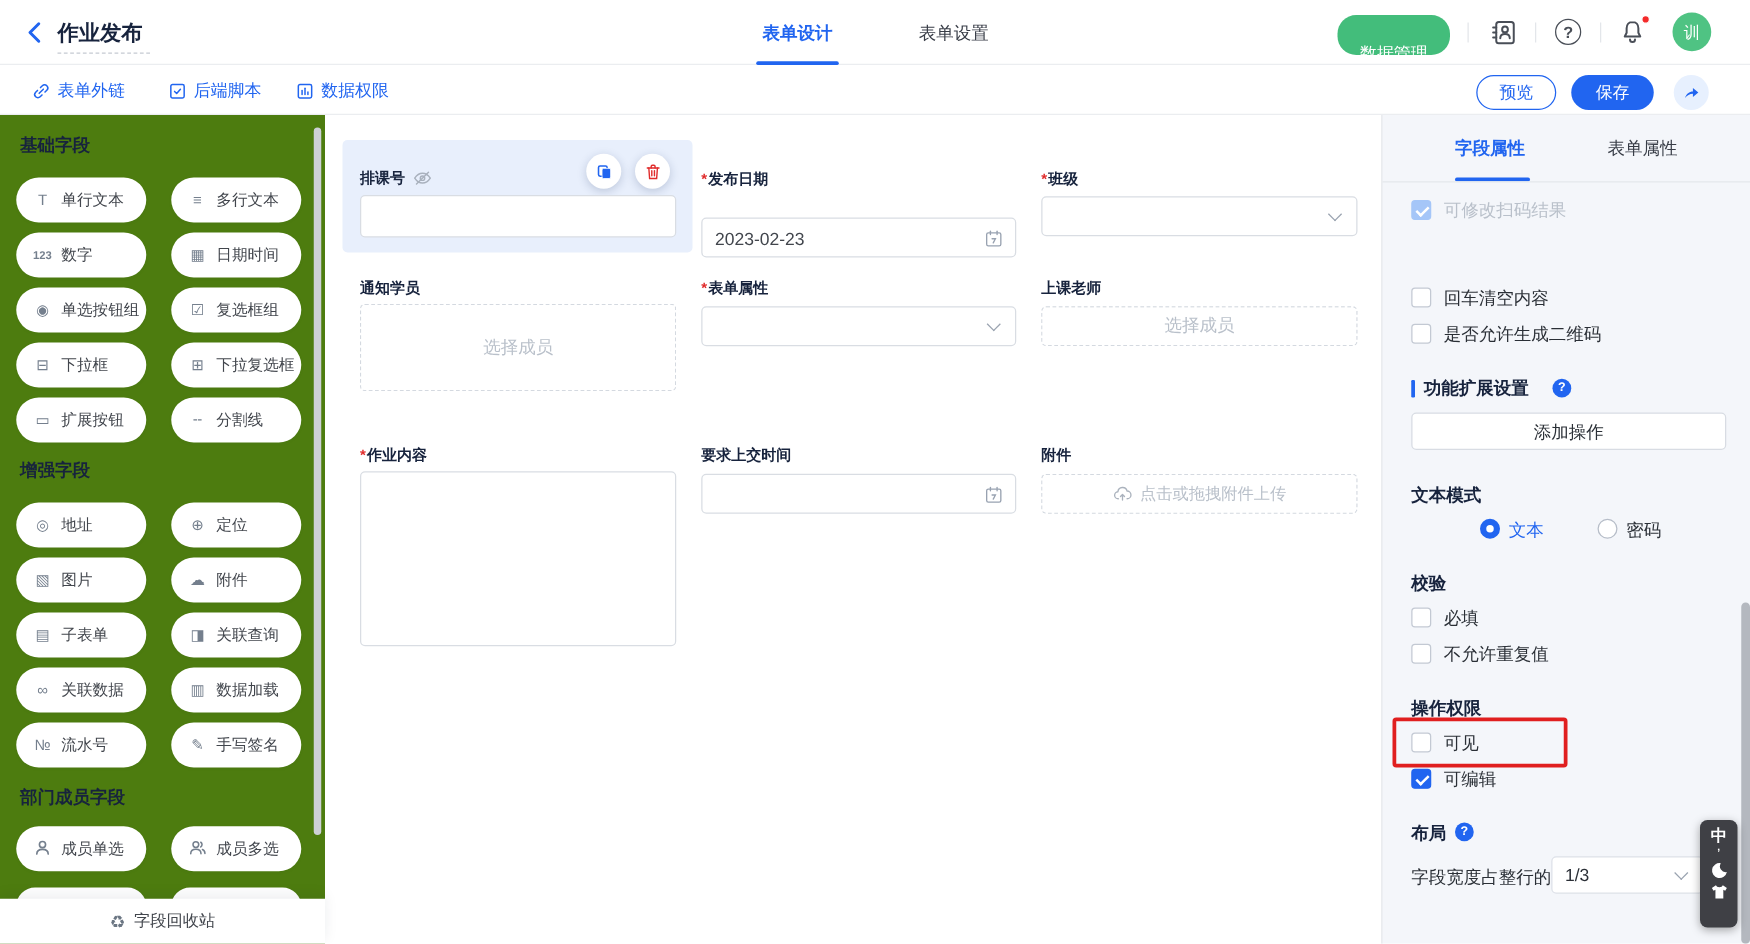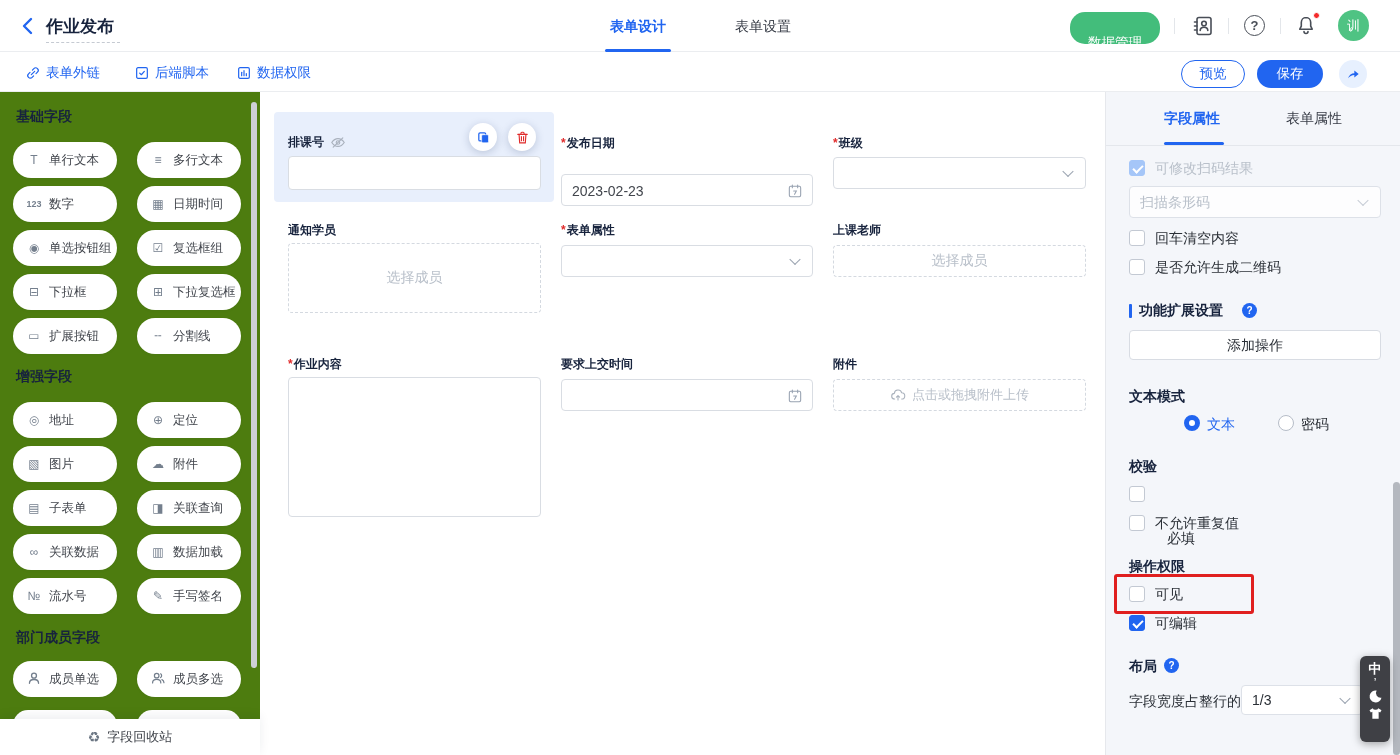--- a/index.html
+++ b/index.html
@@ -357,24 +357,20 @@
 
   <div class="panel">
     <div class="ptab active" style="left:58px;">字段属性</div>
     <div class="ptab" style="left:180px;">表单属性</div>
     <div class="ptab-underline"></div>
     <div class="ptab-border"></div>
 
     <div class="cb on-dis" style="left:23px; top:68px;"></div>
     <div class="plabel14 dis" style="left:49px; top:67px;">可修改扫码结果</div>
 
-    <div class="psel" style="left:23px; top:94px; width:252px; height:32px; line-height:30px; color:#b9c0ca; background:#fdfdfe;">
-      <span>扫描条形码</span>
-      <span class="chev" style="border-color:#c6ccd5;"></span>
-    </div>
 
     <div class="cb" style="left:23px; top:138px;"></div>
     <div class="plabel14" style="left:49px; top:137px;">回车清空内容</div>
 
     <div class="cb" style="left:23px; top:167px;"></div>
     <div class="plabel14" style="left:49px; top:166px;">是否允许生成二维码</div>
 
     <div class="blue-bar" style="left:23px; top:212px;"></div>
     <div class="pbold" style="left:33px; top:210px;">功能扩展设置</div>
     <div class="q-circle" style="left:136px; top:211px;">?</div>
@@ -382,21 +378,21 @@
     <div class="pbtn" style="left:23px; top:238px; width:252px; height:30px; line-height:28px;">添加操作</div>
 
     <div class="pbold" style="left:23px; top:296px;">文本模式</div>
     <div class="radio on" style="left:78px; top:323px;"></div>
     <div class="plabel14" style="left:101px; top:323px; color:#2165f0;">文本</div>
     <div class="radio off" style="left:172px; top:323px;"></div>
     <div class="plabel14" style="left:195px; top:323px;">密码</div>
 
     <div class="pbold" style="left:23px; top:366px;">校验</div>
     <div class="cb" style="left:23px; top:394px;"></div>
-    <div class="plabel14" style="left:61px; top:393px;margin-top:44px;">必填</div>
+    <div class="plabel14" style="left:49px; top:393px;">必填</div>
     <div class="cb" style="left:23px; top:423px;"></div>
     <div class="plabel14" style="left:49px; top:422px;">不允许重复值</div>
 
     <div class="pbold" style="left:23px; top:466px;">操作权限</div>
     <div class="cb" style="left:23px; top:494px;"></div>
     <div class="plabel14" style="left:49px; top:493px;">可见</div>
     <div class="red-rect"></div>
     <div class="cb on" style="left:23px; top:523px;"></div>
     <div class="plabel14" style="left:49px; top:522px;">可编辑</div>
 

